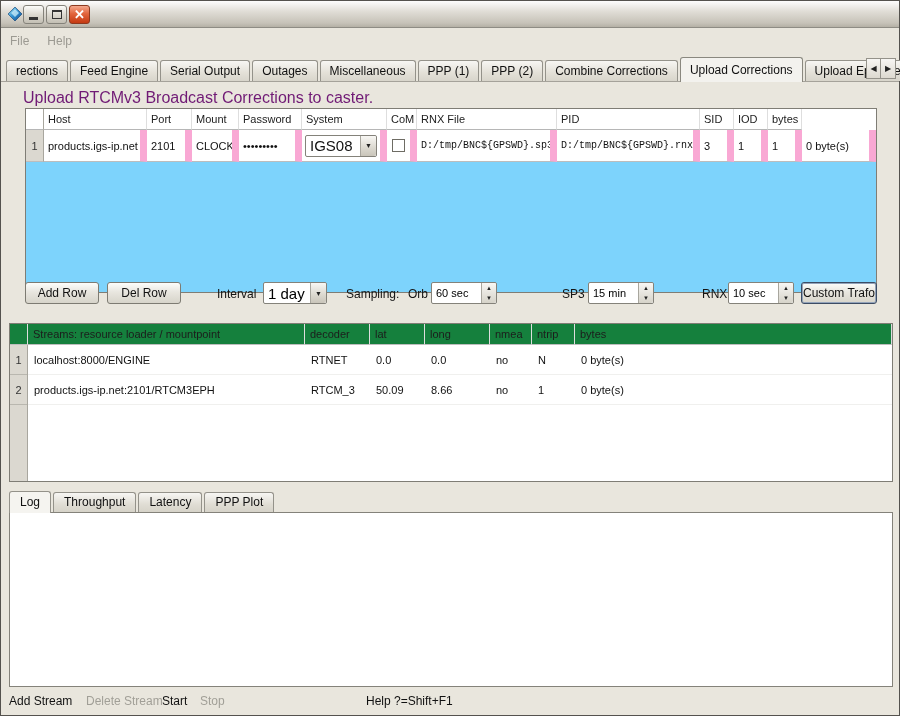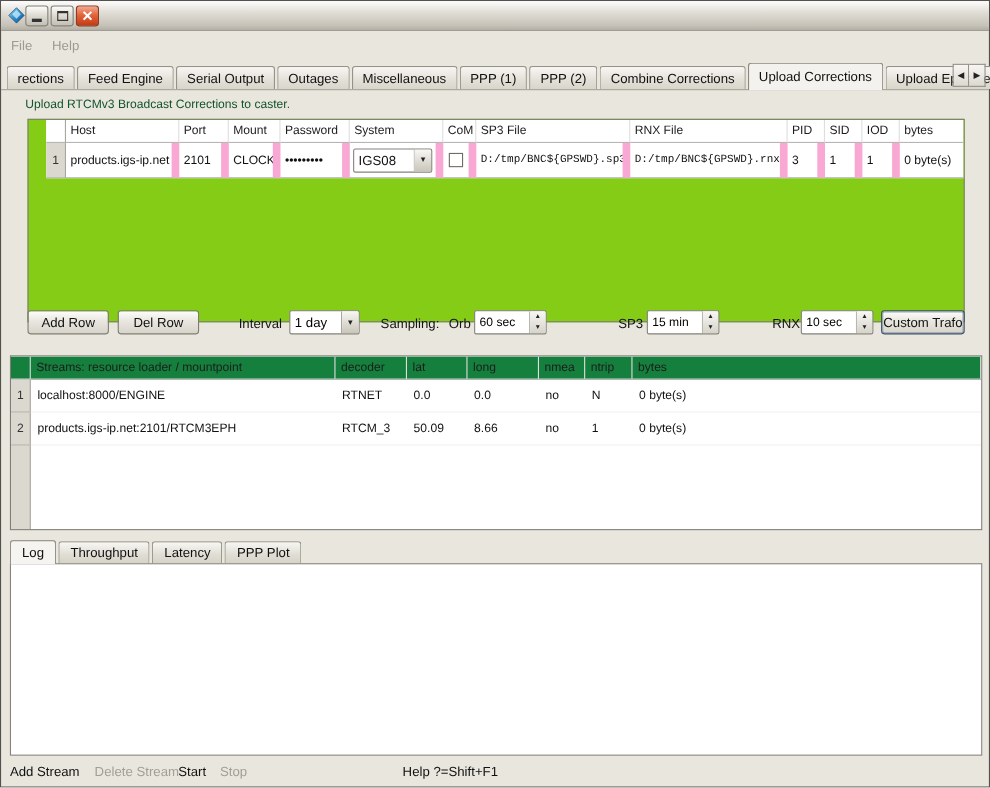--- a/index.html
+++ b/index.html
@@ -36,39 +36,39 @@
     margin-right:2px; white-space:nowrap; }
   .tab.active { height:25px; line-height:24px; background:#f3f2ee; margin-bottom:-1px;
     border-color:#8a887f; position:relative; z-index:2; }
   .tab-scroll { position:absolute; right:3px; bottom:2px; display:flex; }
   .tsbtn { width:15px; height:21px; font-size:8px; color:#222; display:flex; align-items:center;
     justify-content:center; border:1px solid #94928a;
     background:linear-gradient(180deg,#f7f6f3,#ddd9d0); }
   .tsbtn + .tsbtn { border-left:none; }
 
   
-  .caption { position:absolute; left:22px; top:88px; font-size:11px; color:#14532d; }
+  .caption { position:absolute; left:22px; top:88px; font-size:16px; color:#701a75; }
 
   
   .table1 { position:absolute; left:24px; top:107px; width:852px; height:185px;
-    border:1px solid #7f7d75; background:#84cc16; overflow:hidden;padding-left:16px; }
+    border:1px solid #7f7d75; background:#7dd3fc; overflow:hidden; }
   .t1grid { display:grid; grid-template-columns:18px 103px 45px 47px 63px 85px 30px 140px 143px 34px 34px 34px 74px; }
   .t1-header { height:21px; background:#fff; }
   .t1-h { font-size:11px; color:#1c1c1c; padding:0 4px; line-height:20px;
     border-right:1px solid #dedede; border-bottom:1px solid #b6b6b6; white-space:nowrap; overflow:hidden; }
   .t1-row { height:32px; background:#fff; }
   .t1-c { font-size:11px; color:#111; padding:0 4px; display:flex; align-items:center;
     border-right:7px solid #f9a8d4; border-bottom:1px solid #bdbdbd; white-space:nowrap; overflow:hidden; }
   .t1-c.idx, .t1-h.corner { background:#dbd8d0; border-right:1px solid #a8a69e; justify-content:center; color:#333; }
   .t1-h.corner { background:#fff; }
   .mono { font-family:Liberation Mono, monospace; font-size:10px; }
 
   .combo { display:flex; align-items:center; width:100%; height:22px; background:#fff;
     border:1px solid #84827a; border-radius:2px; }
-  .combo-val { flex:1; font-size:12px; padding-left:4px; }
+  .combo-val { flex:1; font-size:15px; padding-left:4px; }
   .combo-btn { width:16px; height:100%; font-size:7px; color:#222; display:flex; align-items:center;
     justify-content:center; border-left:1px solid #a8a69e;
     background:linear-gradient(180deg,#f8f7f4,#dbd8cf 60%,#c9c5ba); border-radius:0 2px 2px 0; }
   .checkbox { width:13px; height:13px; background:#fff; border:1px solid #6e6c64; margin:0 auto; }
 
   
   .ctl-label { position:absolute; top:282px; height:22px; line-height:22px; font-size:12px; color:#141414; }
   .btn { position:absolute; top:281px; height:22px; font-size:12px; color:#111; text-align:center;
     line-height:20px; border:1px solid #7d7b72; border-radius:3px;
     background:linear-gradient(180deg,#fdfdfb,#e8e6df 45%,#d7d4ca); }
@@ -170,21 +170,20 @@
 
   <div class="table1">
     <div class="t1grid t1-header">
       <div class="t1-h corner"></div>
       <div class="t1-h">Host</div>
       <div class="t1-h">Port</div>
       <div class="t1-h">Mount</div>
       <div class="t1-h">Password</div>
       <div class="t1-h">System</div>
       <div class="t1-h">CoM</div>
-      <div class="t1-h">SP3 File</div>
       <div class="t1-h">RNX File</div>
       <div class="t1-h">PID</div>
       <div class="t1-h">SID</div>
       <div class="t1-h">IOD</div>
       <div class="t1-h">bytes</div>
     </div>
     <div class="t1grid t1-row">
       <div class="t1-c idx">1</div>
       <div class="t1-c">products.igs-ip.net</div>
       <div class="t1-c">2101</div>

